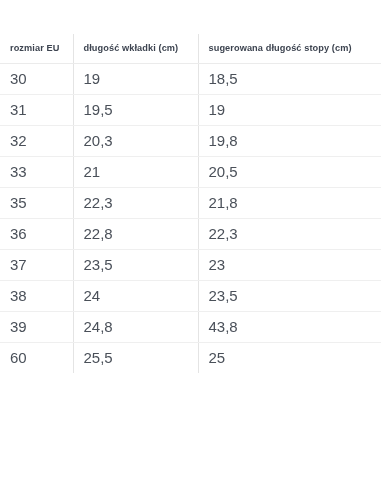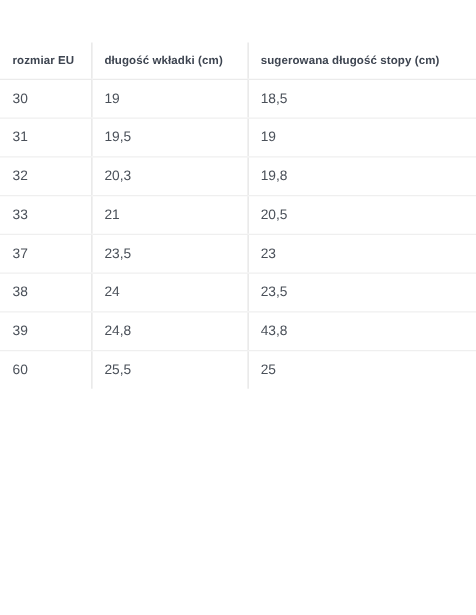--- a/index.html
+++ b/index.html
@@ -47,21 +47,21 @@
 
   .size-table th {
     height: 29px;
     font-size: 9.2px;
     font-weight: 600;
     letter-spacing: 0.01em;
     border-bottom: 1px solid #ebebeb;
   }
   .size-table td {
     height: 31px;
-    font-size: 11px;
+    font-size: 15px;
     font-weight: 400;
     color: #4a5059;
     border-bottom: 1px solid #efefef;
   }
   .size-table tbody tr:last-child td {
     border-bottom: none;
   }
 
   
   .size-table th.col-divider,
@@ -102,20 +102,30 @@
           <td>32</td>
           <td class="col-divider">20,3</td>
           <td class="col-divider">19,8</td>
         </tr>
         <tr>
           <td>33</td>
           <td class="col-divider">21</td>
           <td class="col-divider">20,5</td>
         </tr>
         <tr>
+          <td>35</td>
+          <td class="col-divider">22,3</td>
+          <td class="col-divider">21,8</td>
+        </tr>
+        <tr>
+          <td>36</td>
+          <td class="col-divider">22,8</td>
+          <td class="col-divider">22,3</td>
+        </tr>
+        <tr>
           <td>37</td>
           <td class="col-divider">23,5</td>
           <td class="col-divider">23</td>
         </tr>
         <tr>
           <td>38</td>
           <td class="col-divider">24</td>
           <td class="col-divider">23,5</td>
         </tr>
         <tr>

